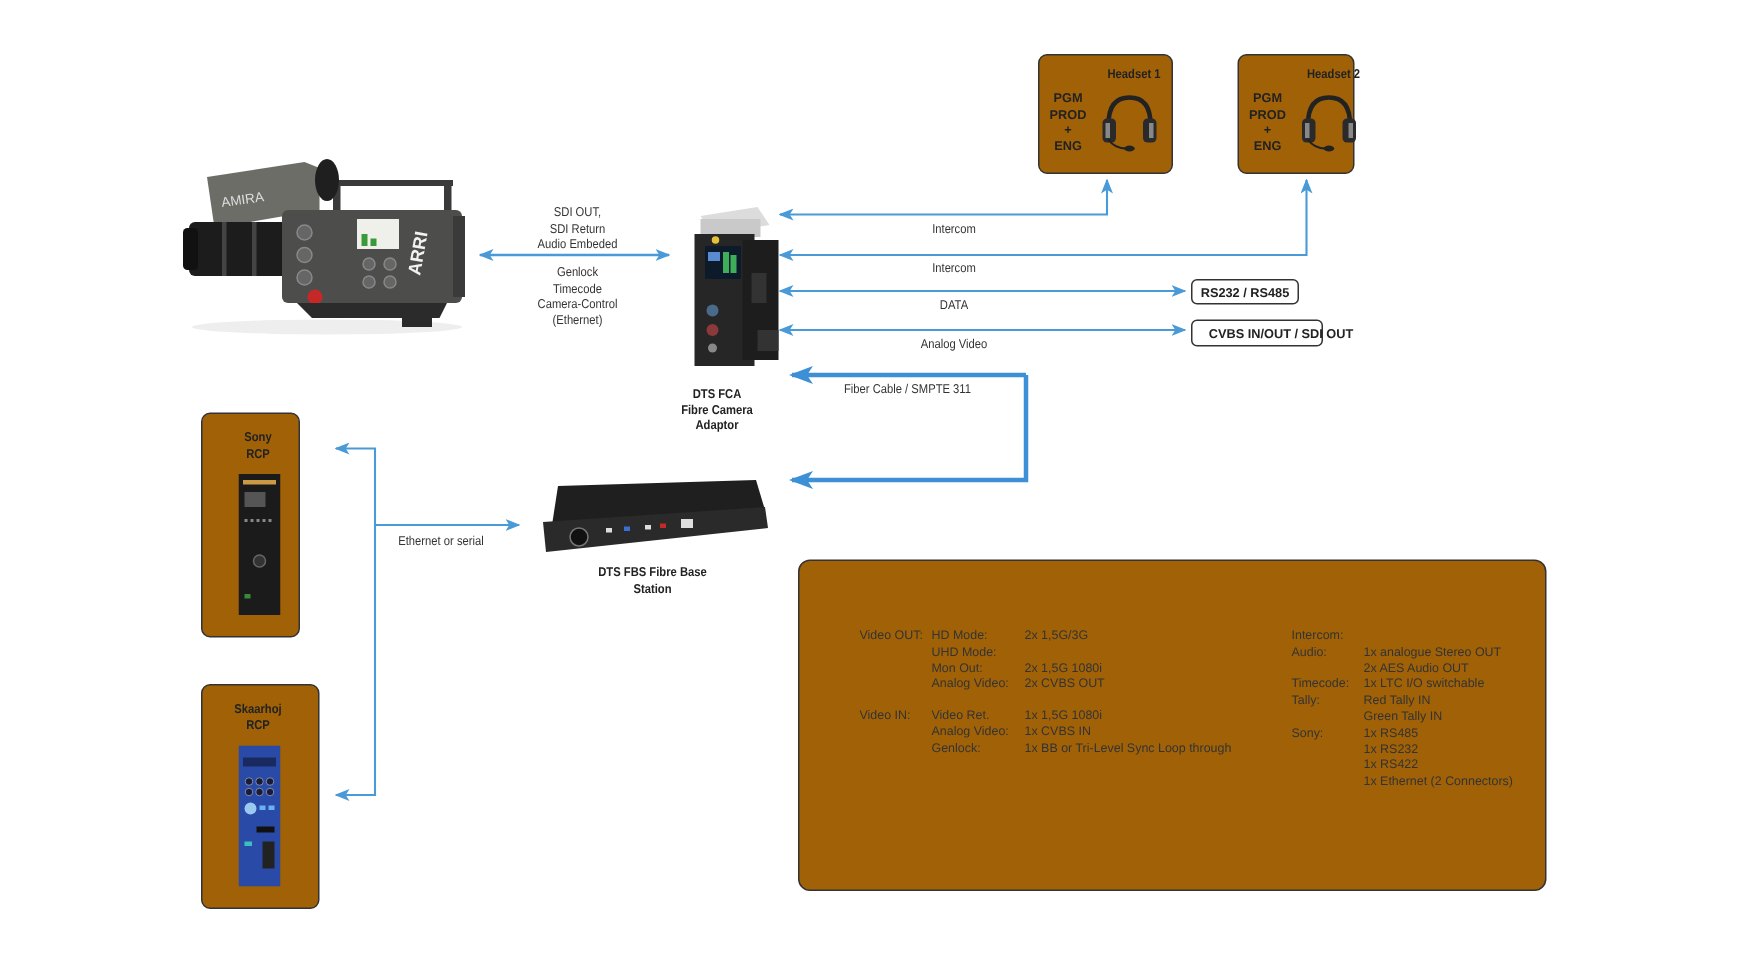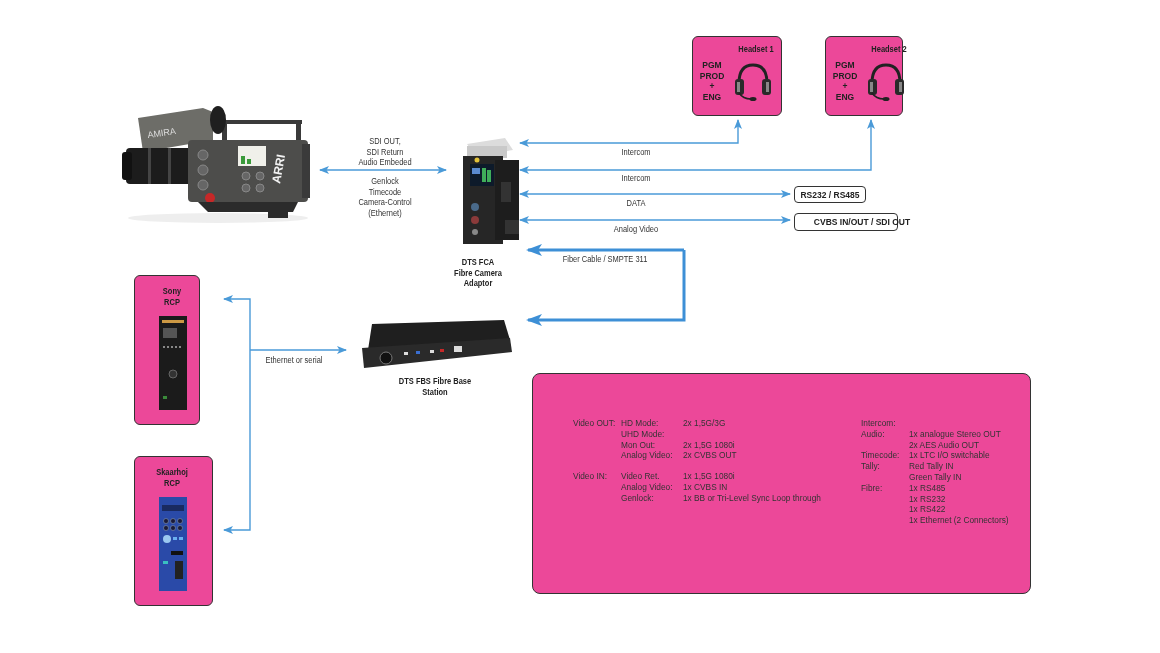--- a/index.html
+++ b/index.html
@@ -2,21 +2,21 @@
 <html><head>
 <meta charset="utf-8">
 <style>
   html, body { margin:0; padding:0; background:#ffffff; }
   body { width:1160px; height:653px; position:relative; overflow:hidden;
          font-family: "Liberation Sans", "DejaVu Sans", sans-serif; color:#2b2b2b; }
   .abs { position:absolute; }
   .lbl { position:absolute; font-size:8.5px; line-height:10.5px; color:#333; text-align:center; white-space:nowrap;
          font-family: "Liberation Sans", sans-serif; transform: scaleX(0.88); transform-origin: center top; }
   .lbl-b { font-weight:bold; color:#222; }
-  .box { position:absolute; border:1.5px solid #333; border-radius:6px; background:#ec4899; box-sizing:border-box;text-decoration:underline; }
+  .box { position:absolute; border:1.5px solid #333; border-radius:6px; background:#a16207; box-sizing:border-box;text-decoration:underline; }
   .tag { position:absolute; border:1.5px solid #333; border-radius:4px; background:#fff; box-sizing:border-box;
          font-size:8.5px; font-weight:bold; color:#222; display:flex; align-items:center; justify-content:center;
          white-space:nowrap; font-family:"Liberation Sans", sans-serif; }
   svg.wires { position:absolute; left:0; top:0; }
   .spec { position:absolute; font-size:8.3px; line-height:10.8px; color:#333; white-space:nowrap;
           font-family:"Liberation Sans", sans-serif; }
   .spec-row { display:flex; }
   .c1 { width:48px; }
   .c2 { width:62px; }
   .d1 { width:48px; }
@@ -160,21 +160,21 @@
   <div>Fibre Camera</div>
   <div>Adaptor</div>
 </div>
 
 <div class="lbl" style="left:600px;top:147px;width:72px;">Intercom</div>
 <div class="lbl" style="left:600px;top:173px;width:72px;">Intercom</div>
 <div class="lbl" style="left:600px;top:198px;width:72px;">DATA</div>
 <div class="lbl" style="left:596px;top:224px;width:80px;">Analog Video</div>
 
 <div class="tag" style="left:794px;top:186px;width:72px;height:17px;">RS232 / RS485</div>
-<div class="tag" style="left:794px;top:213px;width:104px;height:18px;padding-left:32px;">CVBS IN/OUT / SDI OUT</div>
+<div class="tag" style="left:794px;top:213px;width:88px;height:18px;padding-left:32px;">CVBS IN/OUT / SDI OUT</div>
 
 <div class="lbl" style="left:555px;top:254px;width:100px;">Fiber Cable / SMPTE 311</div>
 
 <svg class="abs" style="left:358px;top:318px;" width="156" height="54" viewBox="0 0 156 54">
   <path d="M14,6 L146,2 L152,22 L10,32 Z" fill="#1f1f1f"></path>
   <path d="M4,30 L152,20 L154,34 L6,50 Z" fill="#2a2a2a"></path>
   <circle cx="28" cy="40" r="6" fill="#111" stroke="#777"></circle>
   <rect x="46" y="34" width="4" height="3" fill="#ddd"></rect>
   <rect x="58" y="33" width="4" height="3" fill="#3a6ed0"></rect>
   <rect x="72" y="32" width="4" height="3" fill="#ddd"></rect>
@@ -297,21 +297,21 @@
       </div>
   </div>
   <div class="spec-row">
       <div class="d1">Tally:</div>
     <div>
         <div>Red Tally IN</div>
         <div>Green Tally IN</div>
       </div>
   </div>
   <div class="spec-row">
-      <div class="d1">Fibre:</div>
+      <div class="d1">Sony:</div>
     <div>
         <div>1x RS485</div>
         <div>1x RS232</div>
         <div>1x RS422</div>
         <div>1x Ethernet (2 Connectors)</div>
       </div>
   </div>
 </div>
 
 </body></html>

